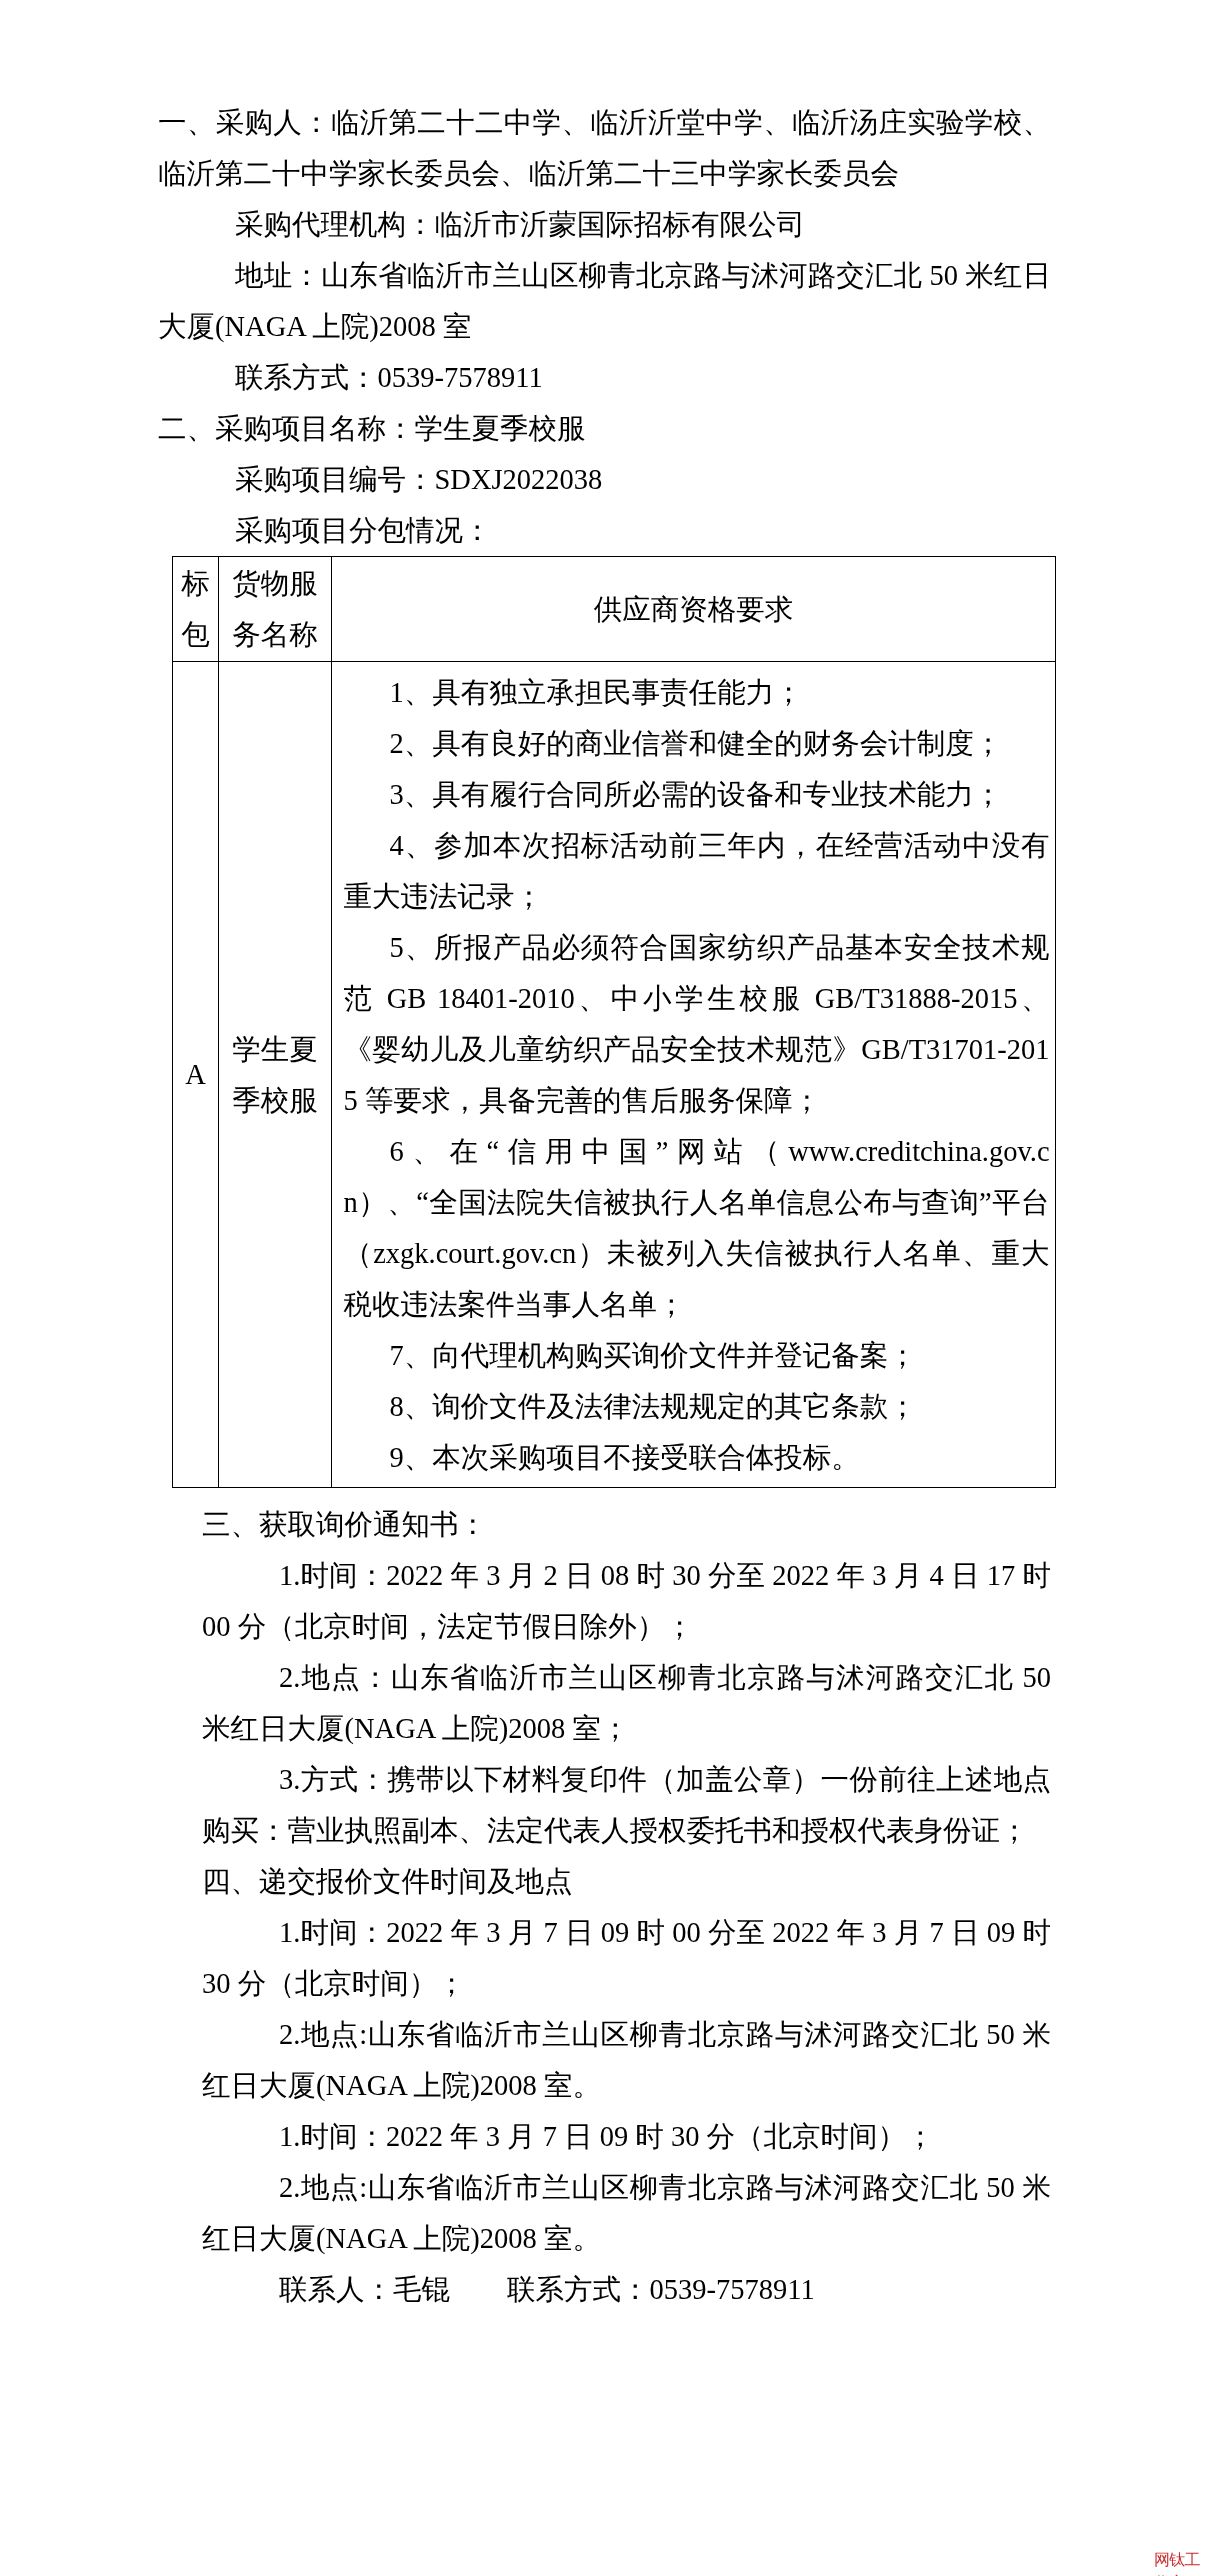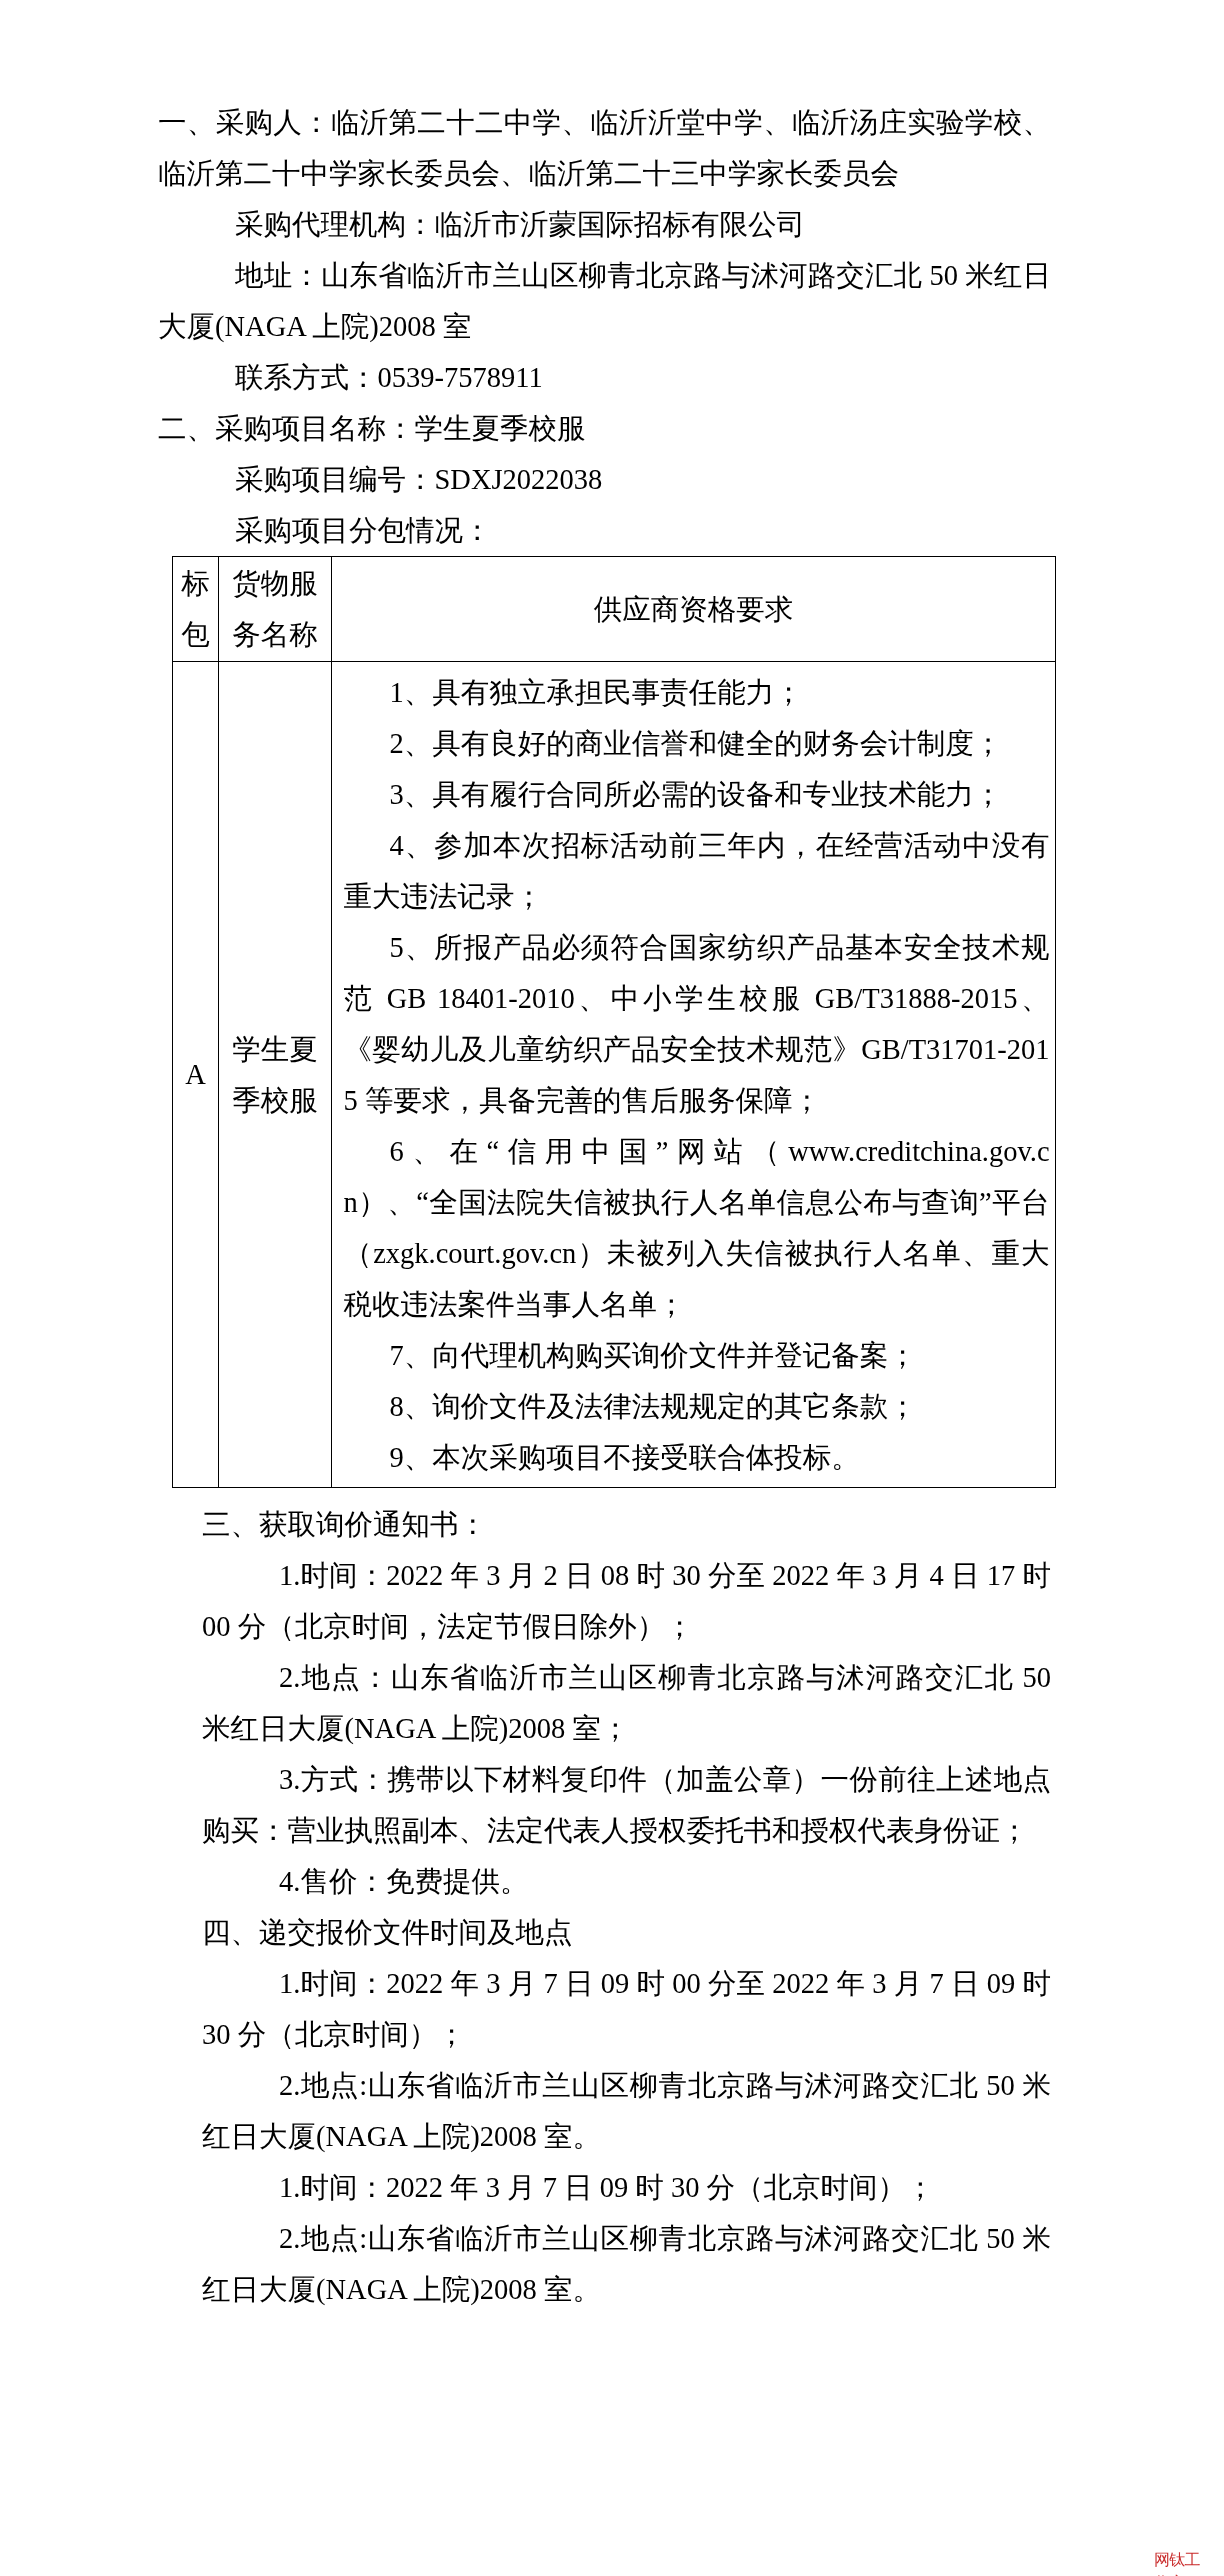--- a/index.html
+++ b/index.html
@@ -119,29 +119,29 @@
             </td>
       </tr>
     </tbody>
       </table>
 
     <div class="after">
       <p class="sec">三、获取询价通知书：</p>
       <p class="sub">1.时间：2022 年 3 月 2 日 08 时 30 分至 2022 年 3 月 4 日 17 时 00 分（北京时间，法定节假日除外）；</p>
       <p class="sub">2.地点：山东省临沂市兰山区柳青北京路与沭河路交汇北 50 米红日大厦(NAGA 上院)2008 室；</p>
       <p class="sub">3.方式：携带以下材料复印件（加盖公章）一份前往上述地点购买：营业执照副本、法定代表人授权委托书和授权代表身份证；</p>
-      <p class="sub">4.售价：免费提供。</p>
 
       <p class="sec">四、递交报价文件时间及地点</p>
       <p class="sub">1.时间：2022 年 3 月 7 日 09 时 00 分至 2022 年 3 月 7 日 09 时 30 分（北京时间）；</p>
       <p class="sub">2.地点:山东省临沂市兰山区柳青北京路与沭河路交汇北 50 米红日大厦(NAGA 上院)2008 室。</p>
 
       <p class="sub">1.时间：2022 年 3 月 7 日 09 时 30 分（北京时间）；</p>
       <p class="sub">2.地点:山东省临沂市兰山区柳青北京路与沭河路交汇北 50 米红日大厦(NAGA 上院)2008 室。</p>
 
+      <p class="sub contact">联系人：毛锟        联系方式：0539-7578911</p>
     </div>
 
   </div>
 
   <div class="watermark" style="color: rgb(201, 43, 43);">网钛工作室</div>
 
 </div>
 
 
 </body></html>

